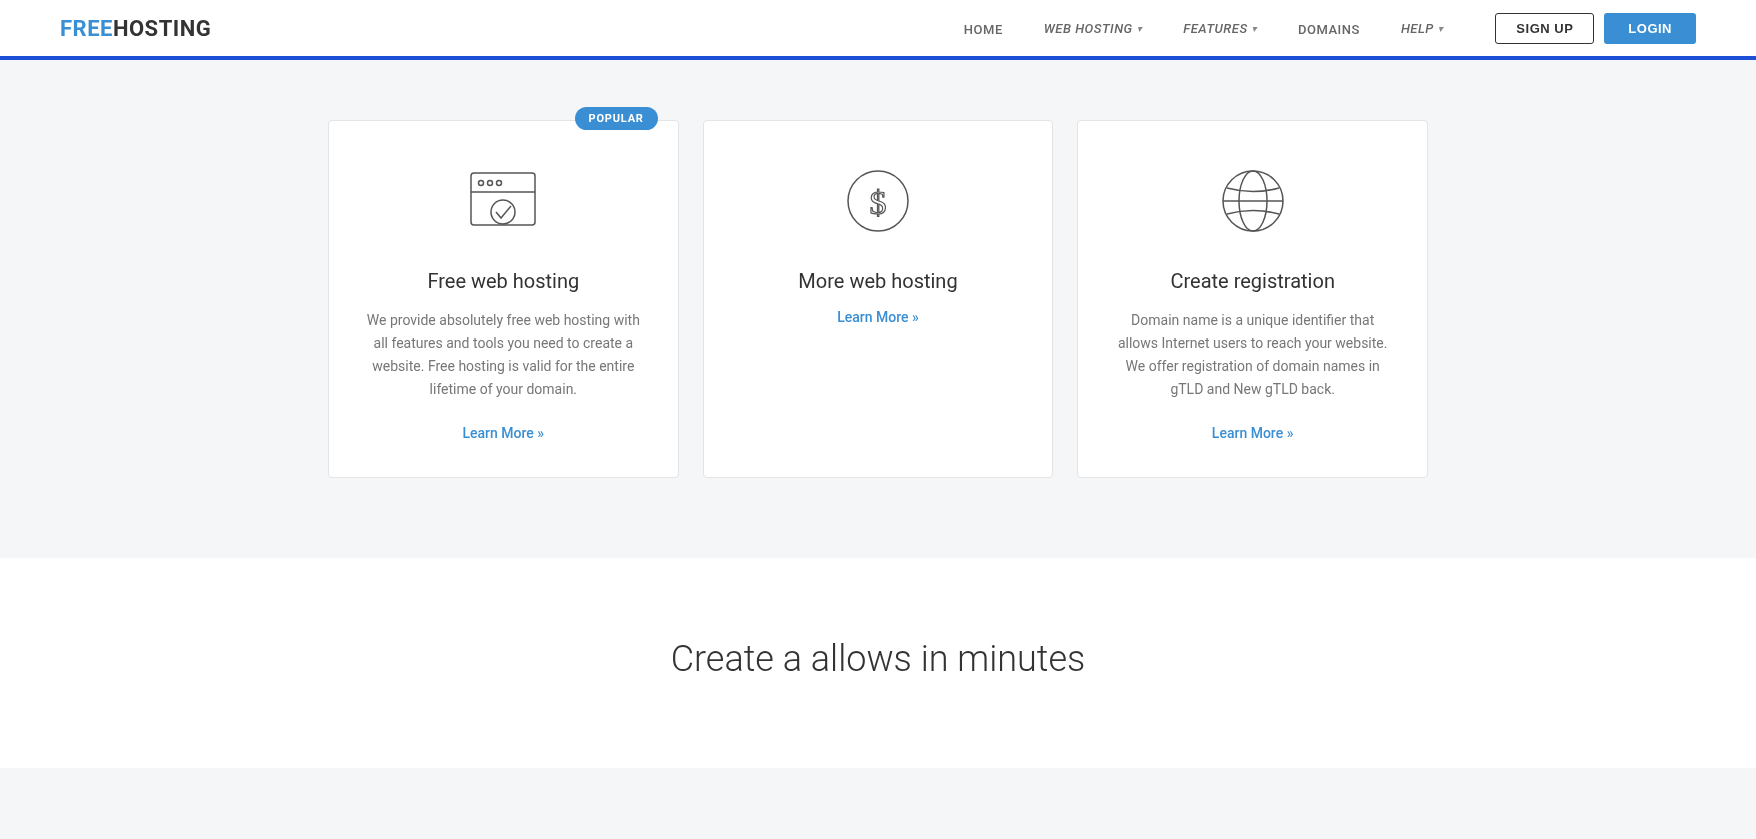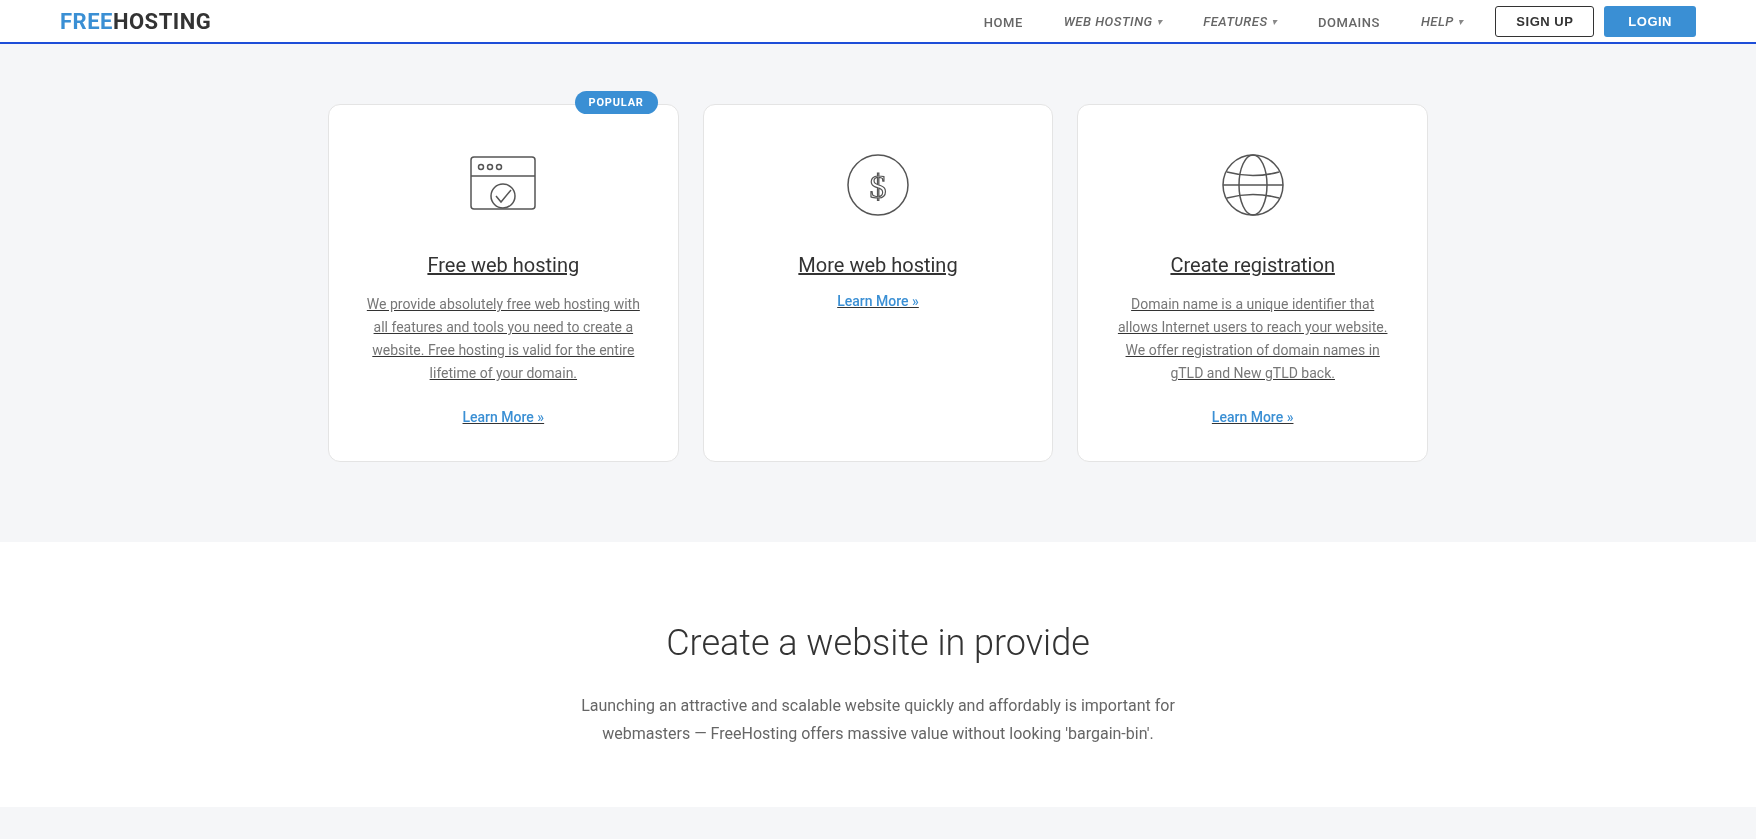--- a/index.html
+++ b/index.html
@@ -1,25 +1,25 @@
 <!DOCTYPE html>
 <html><head>
   <meta charset="utf-8">
   <style>
     * { box-sizing: border-box; margin: 0; padding: 0; }
     body { font-family: -apple-system, BlinkMacSystemFont, 'Segoe UI', Roboto, sans-serif; background: #f5f6f8; color: #333; }
 
     
     .navbar {
       background: #fff;
-      border-bottom: 2px solid #1d4ed8;
+      border-bottom: 4px solid #1d4ed8;
       display: flex;
       align-items: center;
       padding: 0 60px;
-      height: 44px;
+      height: 60px;
       position: relative;
       z-index: 10;
     }
     .navbar-brand {
       font-size: 22px;
       font-weight: 700;
       letter-spacing: 0.5px;
       text-decoration: none;
       margin-right: auto;
     }
@@ -46,21 +46,21 @@
       font-style: italic;
     }
     .chevron {
       font-size: 10px;
       color: #888;
     }
     .navbar-buttons {
       display: flex;
       align-items: center;
       gap: 10px;
-      margin-left: 32px;
+      margin-left: 52px;
     }
     .btn-signup {
       border: 1.5px solid #333;
       background: transparent;
       color: #333;
       font-size: 13px;
       font-weight: 600;
       letter-spacing: 0.5px;
       padding: 7px 20px;
       border-radius: 3px;
@@ -87,29 +87,28 @@
     }
     .cards-container {
       display: flex;
       gap: 24px;
       max-width: 1100px;
       margin: 0 auto;
     }
     .card {
       background: #fff;
       border: 1px solid #e4e4e4;
-      border-radius: 12px;
+      border-radius: 4px;
       flex: 1;
       padding: 40px 36px 36px;
       display: flex;
       flex-direction: column;
       align-items: center;
       text-align: center;
       position: relative;
-      text-decoration: underline;
     }
     .card-icon {
       width: 80px;
       height: 80px;
       margin-bottom: 28px;
     }
     .card-icon svg {
       width: 80px;
       height: 80px;
       stroke: #555;
@@ -258,15 +257,14 @@
       </div>
       <h2 class="card-title">Create registration</h2>
       <p class="card-desc">Domain name is a unique identifier that allows Internet users to reach your website. We offer registration of domain names in gTLD and New gTLD back.</p>
       <a href="#" class="card-link">Learn More »</a>
     </div>
 
   </div>
 </section>
 
 <section class="bottom-section">
-  <h2 class="bottom-title">Create a website in provide</h2>
-  <p class="bottom-desc">Launching an attractive and scalable website quickly and affordably is important for webmasters — FreeHosting offers massive value without looking 'bargain-bin'.</p>
+  <h2 class="bottom-title">Create a allows in minutes</h2>
 </section>
 
 </body></html>

